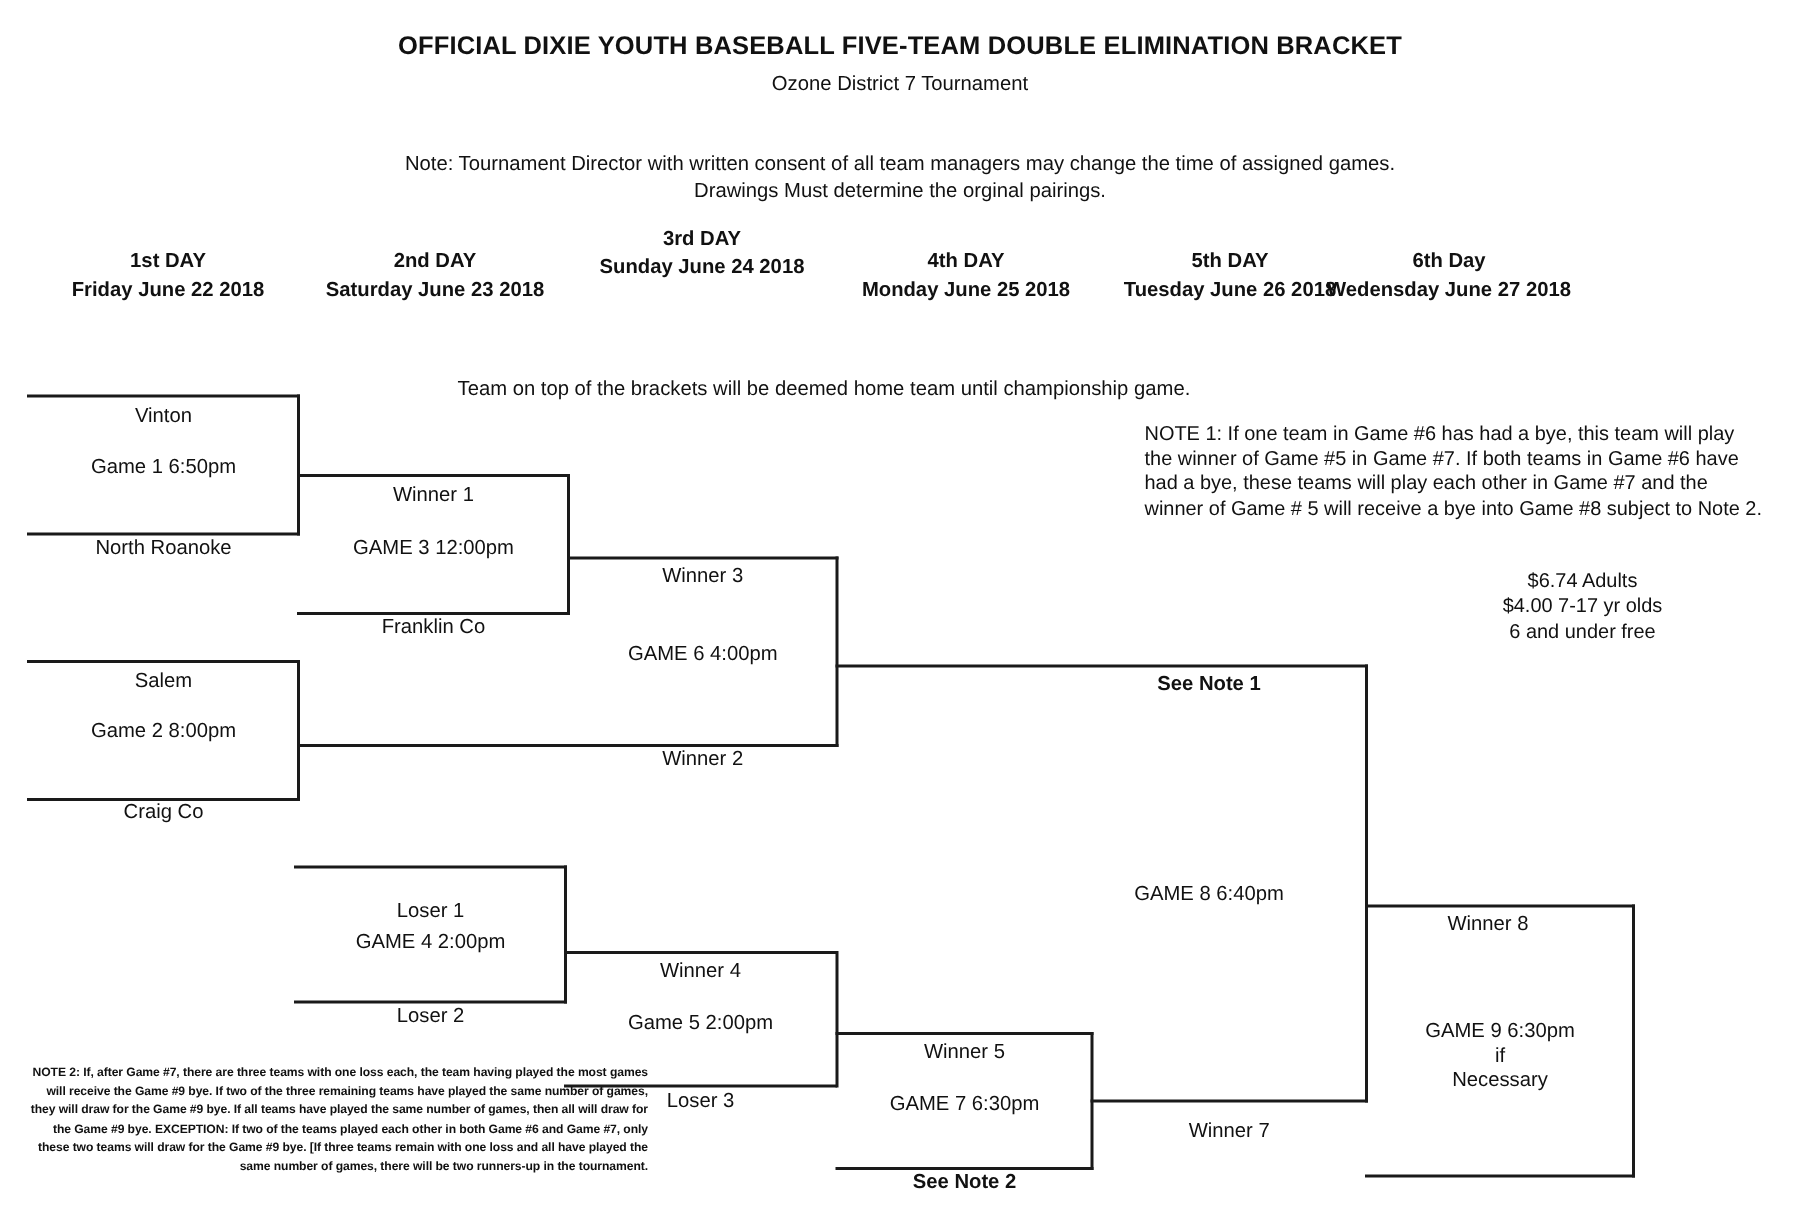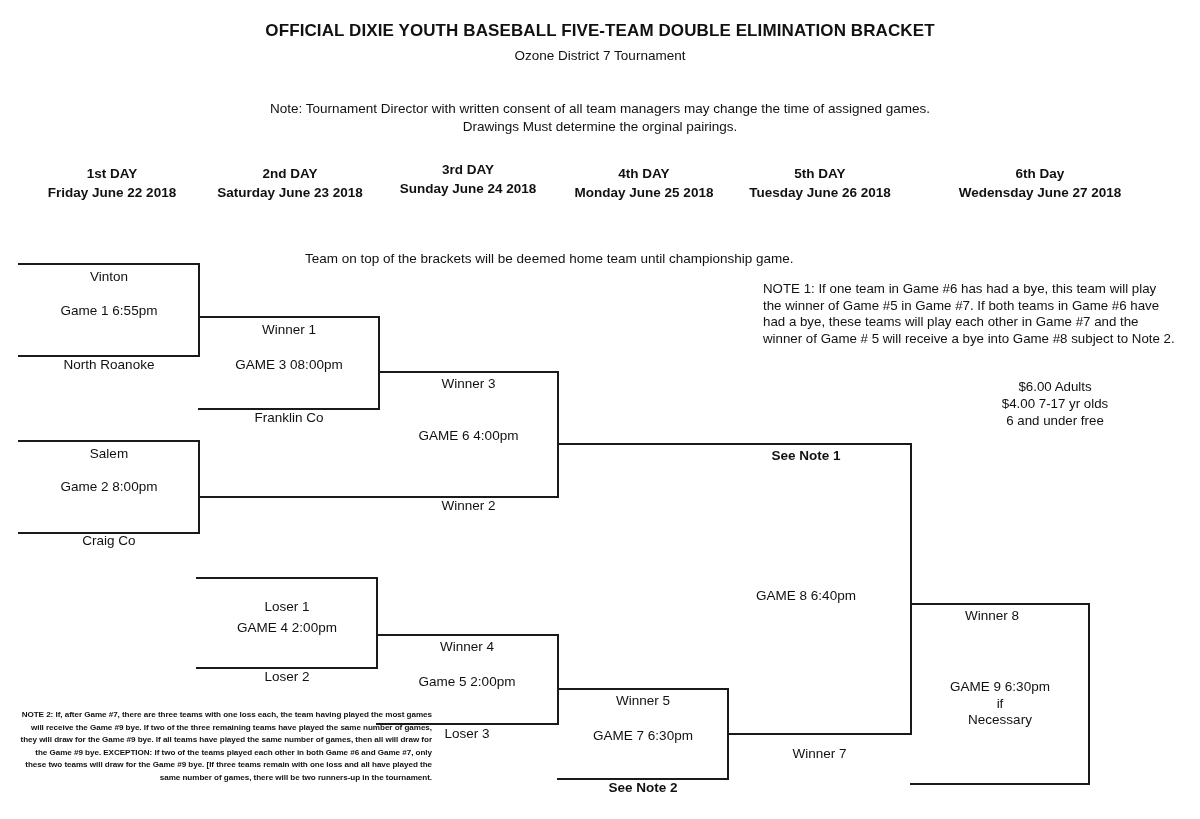--- a/index.html
+++ b/index.html
@@ -69,42 +69,42 @@
   <div class="sub sub4">Note: Tournament Director with written consent of all team managers may change the time of assigned games.</div>
 
   <div class="day" style="left:12px;top:166px;">
     <span class="day-name">1st DAY</span>
     <span class="day-date">Friday June 22 2018</span>
   </div>
   <div class="day" style="left:190px;top:166px;">
     <span class="day-name">2nd DAY</span>
     <span class="day-date">Saturday June 23 2018</span>
   </div>
-  <div class="day" style="left:368px;top:162px;">
+  <div class="day" style="left:368px;top:151px;">
     <span class="day-name">3rd DAY</span>
     <span class="day-date">Sunday June 24 2018</span>
   </div>
   <div class="day" style="left:544px;top:166px;">
     <span class="day-name">4th DAY</span>
     <span class="day-date">Monday June 25 2018</span>
   </div>
   <div class="day" style="left:720px;top:166px;">
     <span class="day-name">5th DAY</span>
     <span class="day-date">Tuesday June 26 2018</span>
   </div>
-  <div class="day" style="left:940px;top:166px;">
+  <div class="day" style="left:866px;top:166px;">
     <span class="day-name">6th Day</span>
     <span class="day-date">Wedensday June 27 2018</span>
   </div>
 
   <div class="helper">Team on top of the brackets will be deemed home team until championship game.</div>
   <div class="note1">NOTE  1:  If one team in Game #6 has had a bye, this team will play the winner of Game #5 in Game #7.  If both teams in Game #6 have had a bye, these teams will play each other in Game #7 and the winner of Game # 5 will receive a bye into Game #8 subject to Note 2.</div>
 
   <div class="admission">
-    <div>$6.00 Adults</div>
+    <div>$6.74 Adults</div>
     <div>$4.00 7-17 yr olds</div>
     <div>6 and under free</div>
   </div>
 
   <div class="note2">NOTE  2:  If, after Game #7, there are three teams with one loss each, the team having played the most games will receive the Game #9 bye.  If two of the three remaining teams have played the same number of games, they will draw for the Game #9 bye.  If all teams have played the same number of games, then all will draw for the Game #9 bye.  EXCEPTION:  If two of the teams played each other in both Game #6 and Game #7, only these two teams will draw for the Game #9 bye.  [If three teams remain with one loss and all have played the same number of games, there will be two runners-up in the tournament.</div>
 
   <div class="hline" style="left:18px;top:263px;width:182px;"></div>
   <div class="hline" style="left:18px;top:355px;width:182px;"></div>
   <div class="vline" style="left:198px;top:263px;height:94px;"></div>
 
@@ -134,29 +134,29 @@
 
   <div class="hline" style="left:557px;top:443px;width:355px;"></div>
   <div class="hline" style="left:727px;top:733px;width:185px;"></div>
   <div class="vline" style="left:910px;top:443px;height:292px;"></div>
 
   <div class="hline" style="left:910px;top:603px;width:180px;"></div>
   <div class="hline" style="left:910px;top:783px;width:180px;"></div>
   <div class="vline" style="left:1088px;top:603px;height:182px;"></div>
 
   <div class="lbl c" style="left:18px;top:269px;width:182px;">Vinton</div>
-  <div class="lbl c" style="left:18px;top:303px;width:182px;">Game 1 6:55pm</div>
+  <div class="lbl c" style="left:18px;top:303px;width:182px;">Game 1 6:50pm</div>
   <div class="lbl c" style="left:18px;top:357px;width:182px;">North Roanoke</div>
 
   <div class="lbl c" style="left:18px;top:446px;width:182px;">Salem</div>
   <div class="lbl c" style="left:18px;top:479px;width:182px;">Game 2 8:00pm</div>
   <div class="lbl c" style="left:18px;top:533px;width:182px;">Craig Co</div>
 
   <div class="lbl c" style="left:198px;top:322px;width:182px;">Winner 1</div>
-  <div class="lbl c" style="left:198px;top:357px;width:182px;">GAME 3 08:00pm</div>
+  <div class="lbl c" style="left:198px;top:357px;width:182px;">GAME 3 12:00pm</div>
   <div class="lbl c" style="left:198px;top:410px;width:182px;">Franklin Co</div>
 
   <div class="lbl c" style="left:378px;top:376px;width:181px;">Winner 3</div>
   <div class="lbl c" style="left:378px;top:428px;width:181px;">GAME 6 4:00pm</div>
   <div class="lbl c" style="left:378px;top:498px;width:181px;">Winner 2</div>
 
   <div class="lbl c" style="left:196px;top:599px;width:182px;">Loser 1</div>
   <div class="lbl c" style="left:196px;top:620px;width:182px;">GAME 4 2:00pm</div>
   <div class="lbl c" style="left:196px;top:669px;width:182px;">Loser 2</div>
 

